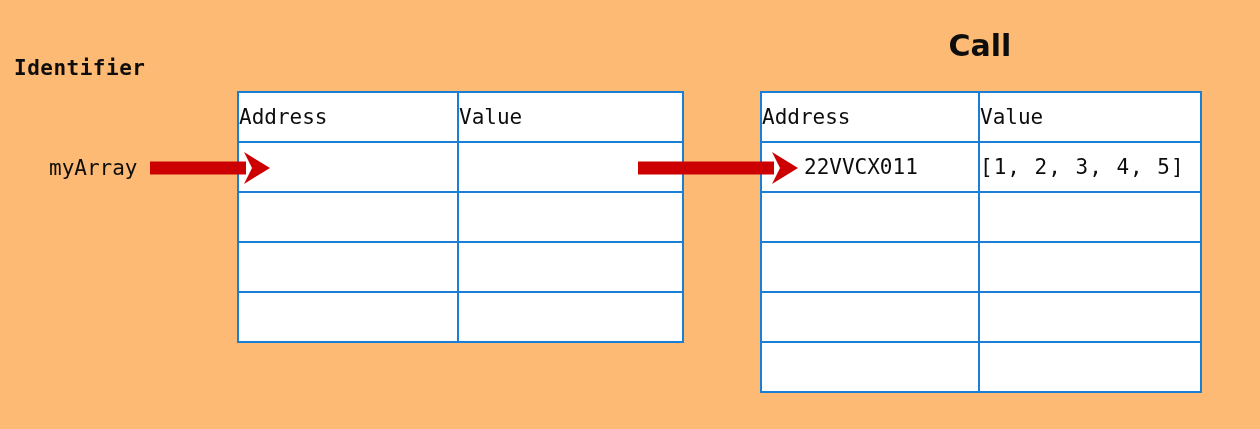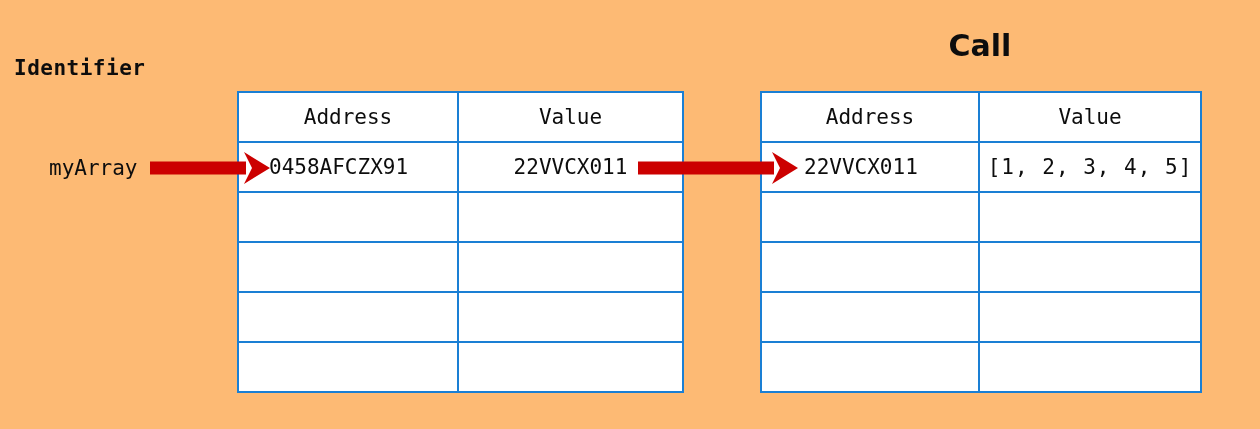--- a/index.html
+++ b/index.html
@@ -66,21 +66,21 @@
   .mem-table {
     position: absolute;
     border-collapse: collapse;
     table-layout: fixed;
     background: #ffffff;
   }
   .mem-table td {
     border: 2px solid #1a7fd4;
     height: 48px;
     padding: 0;
-    text-align: center;
+    text-align: left;
     vertical-align: middle;
     font-family: "DejaVu Sans Mono", "Liberation Mono", monospace;
     font-size: 21px;
     color: #0d0d0d;
     white-space: nowrap;
     overflow: hidden;
   }
   .mem-table td.empty-cell { color: transparent; }
 
   #table-callstack {
@@ -128,24 +128,20 @@
     <colgroup>
         <col class="c-addr">
         <col class="c-val">
       </colgroup>
     <tbody>
       <tr>
         <td>Address</td>
         <td>Value</td>
       </tr>
       <tr class="row-data">
-        <td class="cell-addr">0458AFCZX91</td>
-        <td class="cell-val">22VVCX011</td>
-      </tr>
-      <tr class="row-data">
         <td class="cell-addr empty-cell"></td>
         <td class="cell-val empty-cell"></td>
       </tr>
       <tr class="row-data">
         <td class="cell-addr empty-cell"></td>
         <td class="cell-val empty-cell"></td>
       </tr>
       <tr class="row-data">
         <td class="cell-addr empty-cell"></td>
         <td class="cell-val empty-cell"></td>

